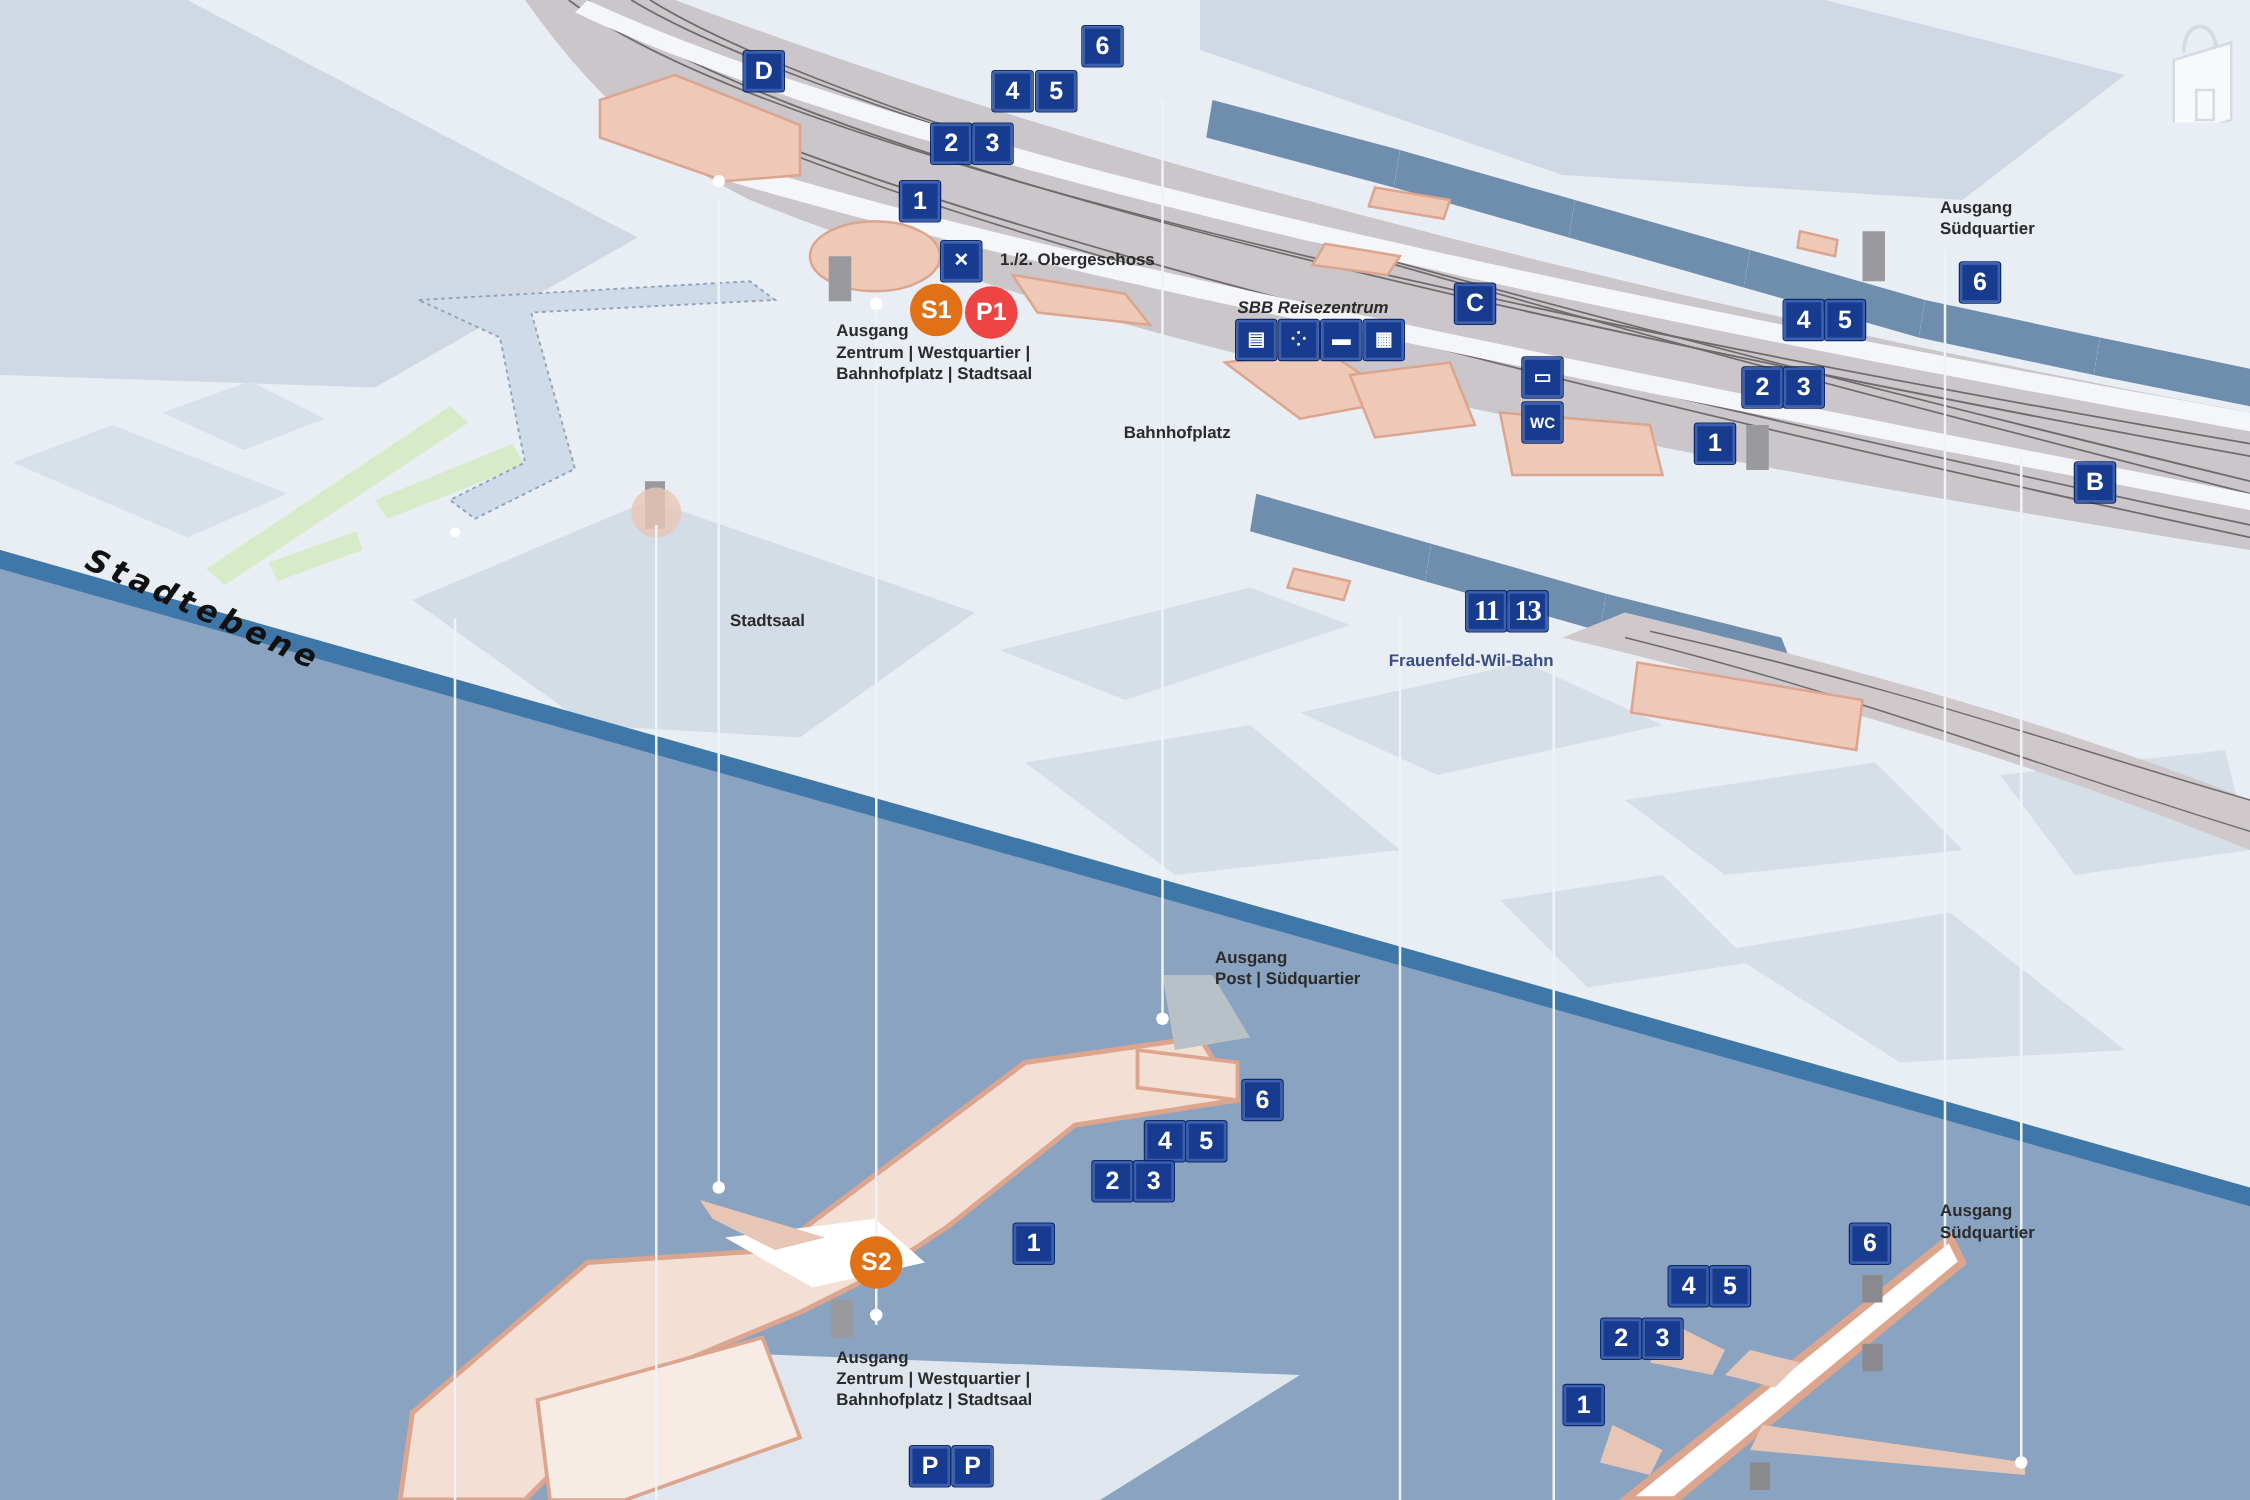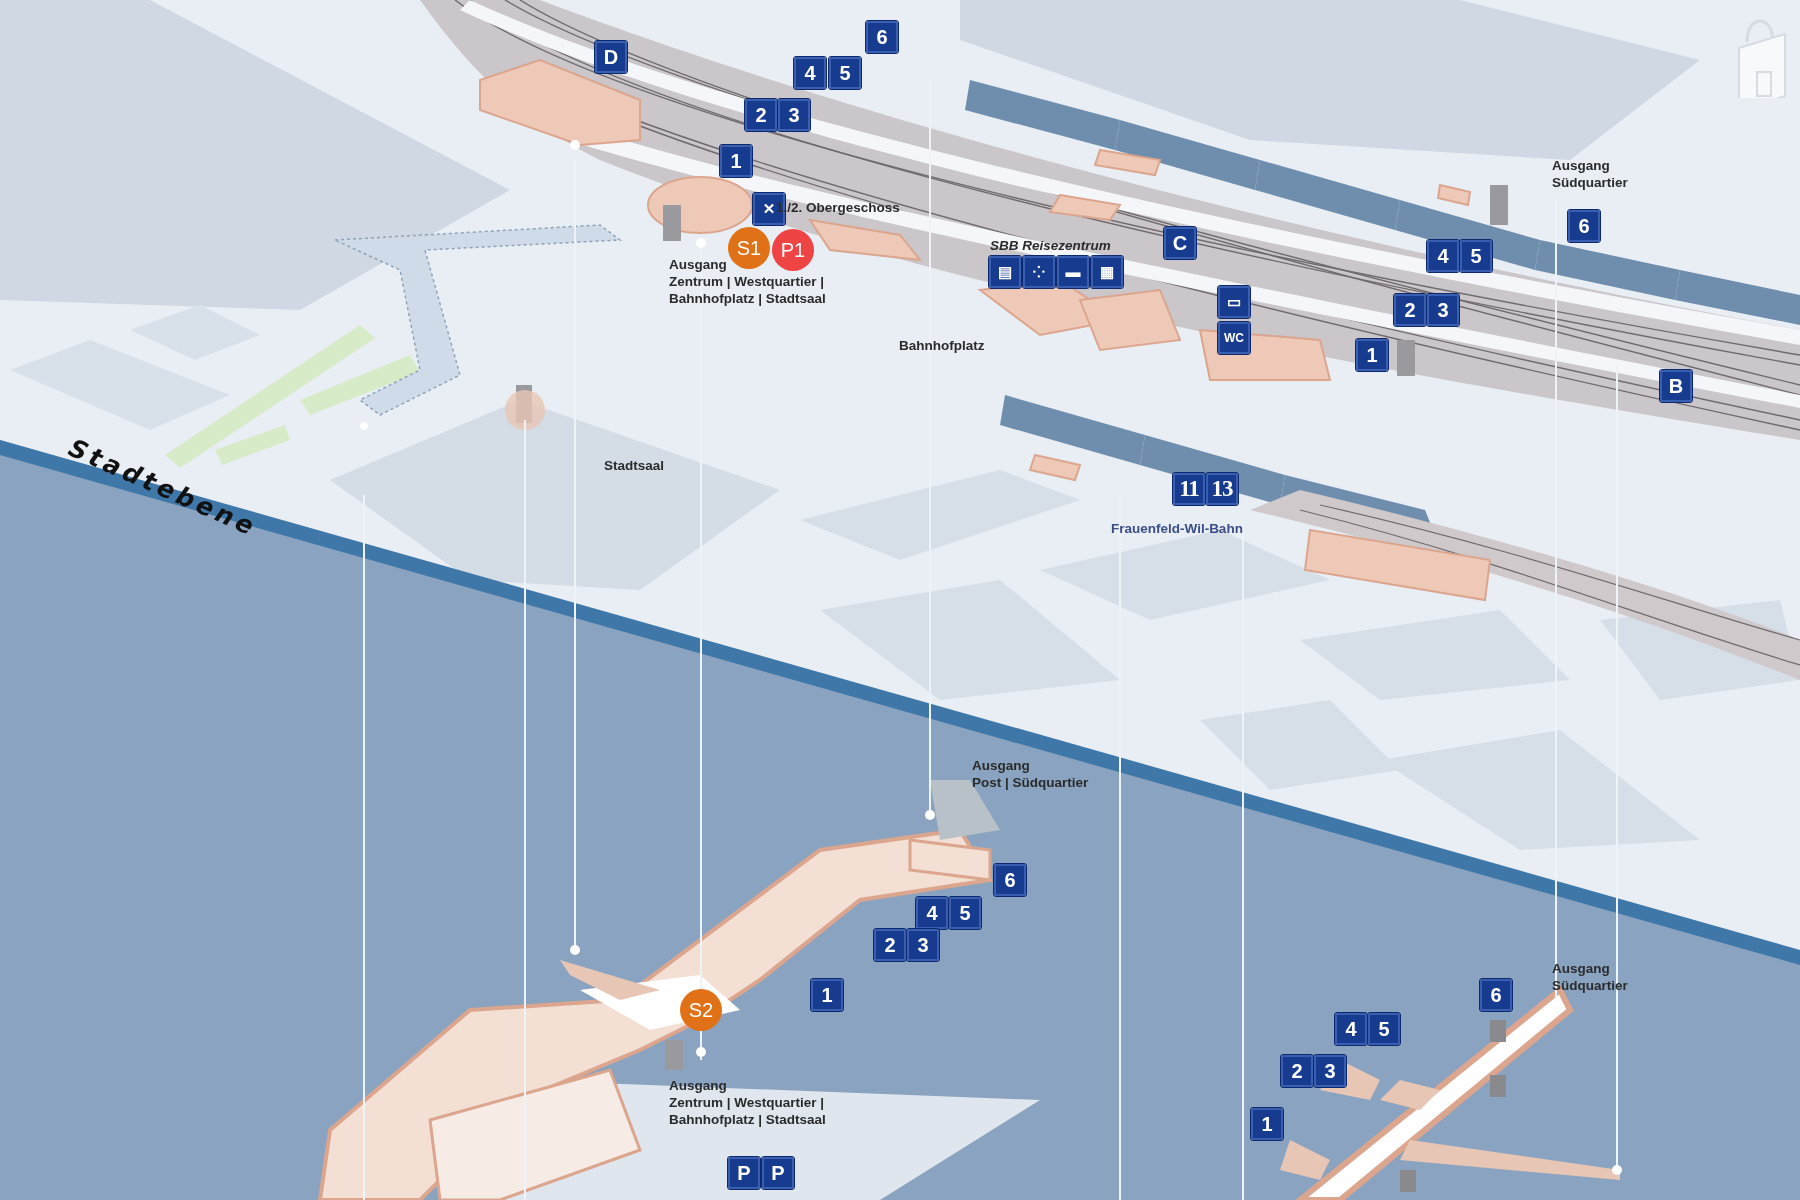--- a/index.html
+++ b/index.html
@@ -10,21 +10,21 @@
   .sign {
     position:absolute; width:32px; height:32px; box-sizing:border-box;
     background:#173b8f; border:2px solid #3a5fb0; outline:1px solid #0d2a6e;
     color:#fff; font-weight:bold; font-size:20px; line-height:28px; text-align:center;
     transform:translate(-50%,-50%); border-radius:2px; cursor:pointer;
   }
   .sign.wide { font-size:23px; letter-spacing:-1px;font-family:Liberation Serif, serif; }
   .sign.icon { font-size:15px; }
   .badge {
     position:absolute; width:42px; height:42px; border-radius:50%;
-    color:#fff; font-weight:normal; font-size:20px; line-height:42px; text-align:center;
+    color:#fff; font-weight:bold; font-size:20px; line-height:42px; text-align:center;
     transform:translate(-50%,-50%); cursor:pointer;
   }
   .label {
     position:absolute; font-size:13.5px; font-weight:bold; color:#2b2b2b; line-height:17px; white-space:pre;
   }
   .label.blue { color:#3b4f86; font-size:13.5px; }
   .level-label {
     position:absolute; font-family:"DejaVu Sans", sans-serif; font-style:italic; font-weight:bold;
     font-size:25px; color:#111; letter-spacing:4px; transform-origin:left top; white-space:nowrap;
   }
@@ -188,42 +188,42 @@
   <div class="sign" style="left:1476px;top:256px;">5</div>
   <div class="sign" style="left:1410px;top:310px;">2</div>
   <div class="sign" style="left:1443px;top:310px;">3</div>
   <div class="sign" style="left:1372px;top:355px;">1</div>
 
   <div class="sign wide" style="left:1189px;top:489px;">11</div>
   <div class="sign wide" style="left:1222px;top:489px;">13</div>
   <div class="label blue" style="left:1063px;top:520px;padding-left:48px;">Frauenfeld-Wil-Bahn</div>
 
   <div class="sign icon" style="left:769px;top:209px;">✕</div>
-  <div class="label" style="left:776px;top:199px;">1./2. Obergeschoss</div>
+  <div class="label" style="left:800px;top:199px;">1./2. Obergeschoss</div>
 
   <div class="badge" style="left:749px;top:248px;background:#e07116;">S1</div>
   <div class="badge" style="left:793px;top:250px;background:#ef4444;">P1</div>
 
   <div class="label" style="left:669px;top:256px;">Ausgang
 Zentrum | Westquartier |
 Bahnhofplatz | Stadtsaal</div>
   <div class="label" style="left:1552px;top:157px;">Ausgang
 Südquartier</div>
 
   <div class="label" style="left:990px;top:237px;font-style:italic;">SBB Reisezentrum</div>
   <div class="sign icon" style="left:1005px;top:272px;">▤</div>
   <div class="sign icon" style="left:1039px;top:272px;">⁘</div>
   <div class="sign icon" style="left:1073px;top:272px;">▬</div>
   <div class="sign icon" style="left:1107px;top:272px;">▦</div>
 
   <div class="sign icon" style="left:1234px;top:302px;">▭</div>
   <div class="sign icon" style="left:1234px;top:338px;font-size:12px;">WC</div>
 
   <div class="label" style="left:899px;top:337px;">Bahnhofplatz</div>
-  <div class="label" style="left:584px;top:457px;margin-left:20px;">Stadtsaal</div>
+  <div class="label" style="left:584px;top:488px;">Stadtsaal</div>
 
   <div class="label" style="left:972px;top:757px;">Ausgang
 Post | Südquartier</div>
   <div class="sign" style="left:1010px;top:880px;">6</div>
   <div class="sign" style="left:932px;top:913px;">4</div>
   <div class="sign" style="left:965px;top:913px;">5</div>
   <div class="sign" style="left:890px;top:945px;">2</div>
   <div class="sign" style="left:923px;top:945px;">3</div>
   <div class="sign" style="left:827px;top:995px;">1</div>
   <div class="badge" style="left:701px;top:1010px;background:#e07116;">S2</div>

